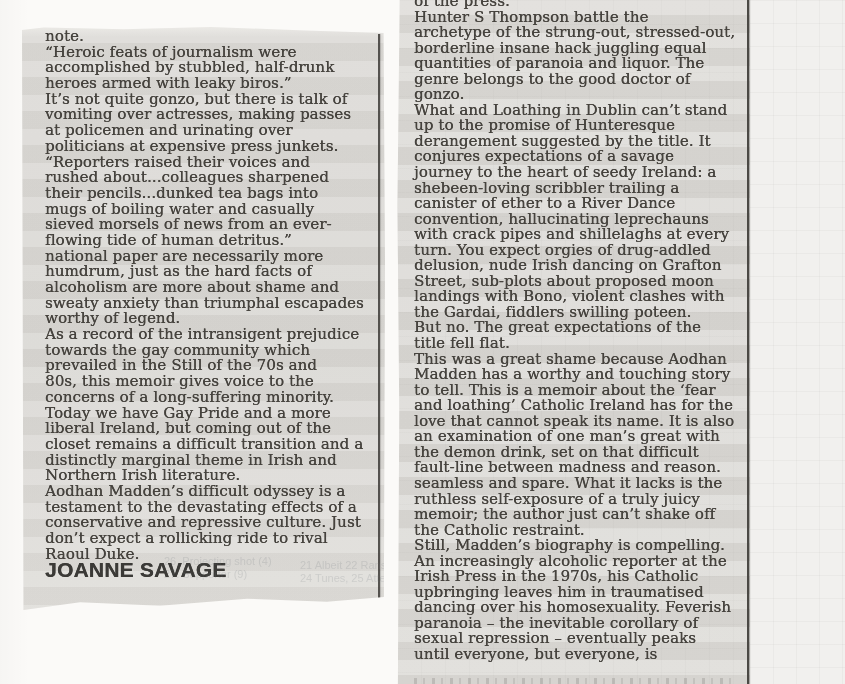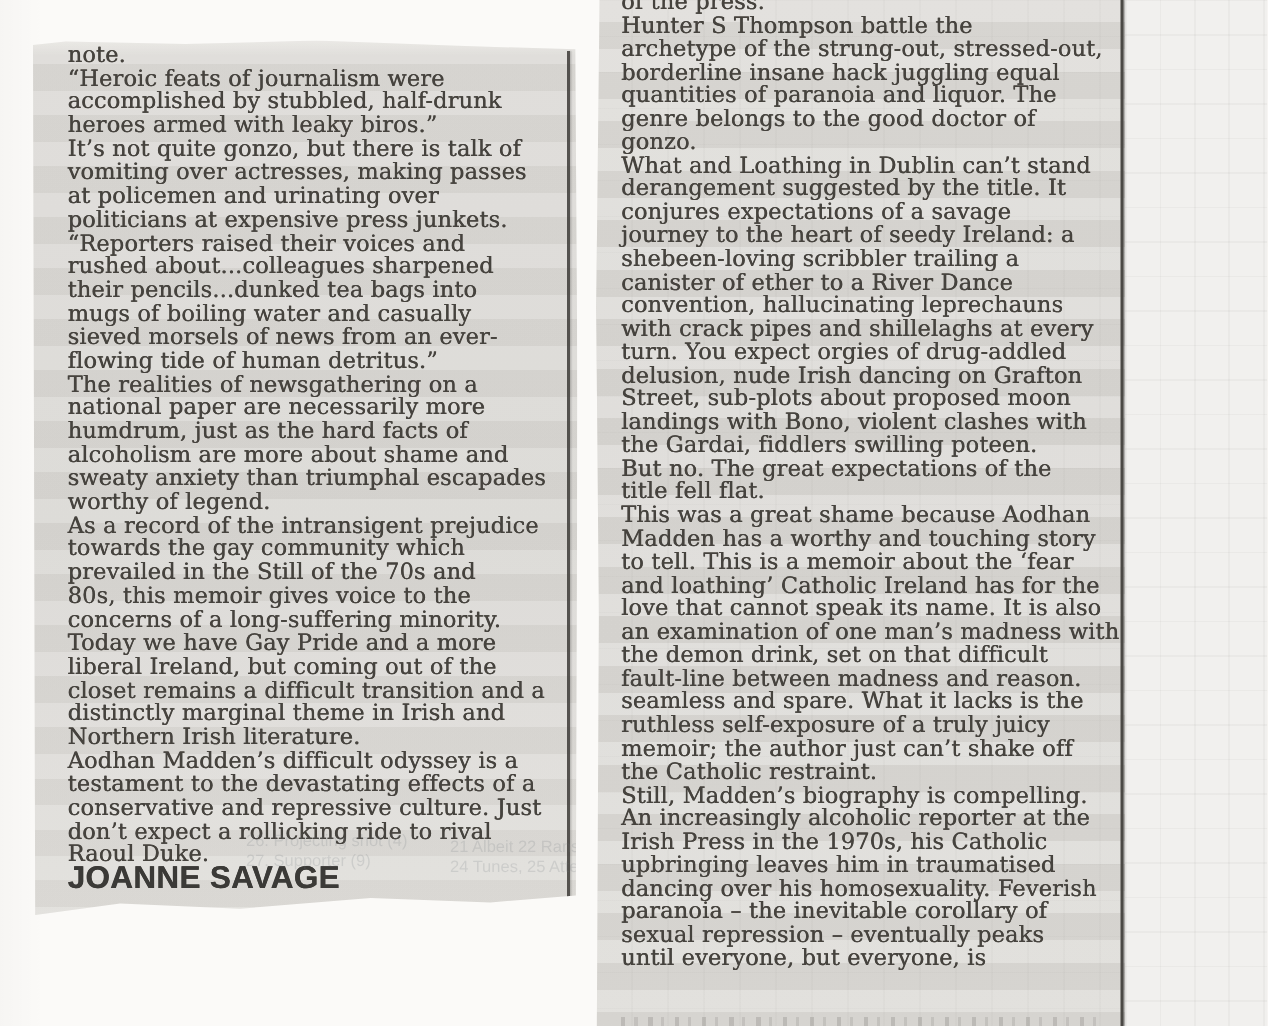--- a/index.html
+++ b/index.html
@@ -110,21 +110,20 @@
         <div class="tline">It’s not quite gonzo, but there is talk of</div>
         <div class="tline">vomiting over actresses, making passes</div>
         <div class="tline">at policemen and urinating over</div>
         <div class="tline">politicians at expensive press junkets.</div>
         <div class="tline">“Reporters raised their voices and</div>
         <div class="tline">rushed about...colleagues sharpened</div>
         <div class="tline">their pencils...dunked tea bags into</div>
         <div class="tline">mugs of boiling water and casually</div>
         <div class="tline">sieved morsels of news from an ever-</div>
         <div class="tline">flowing tide of human detritus.”</div>
-        <div class="tline">The realities of newsgathering on a</div>
         <div class="tline">national paper are necessarily more</div>
         <div class="tline">humdrum, just as the hard facts of</div>
         <div class="tline">alcoholism are more about shame and</div>
         <div class="tline">sweaty anxiety than triumphal escapades</div>
         <div class="tline">worthy of legend.</div>
         <div class="tline">As a record of the intransigent prejudice</div>
         <div class="tline">towards the gay community which</div>
         <div class="tline">prevailed in the Still of the 70s and</div>
         <div class="tline">80s, this memoir gives voice to the</div>
         <div class="tline">concerns of a long-suffering minority.</div>
@@ -158,40 +157,41 @@
 
   <div class="col-text">
       <div class="tline">of the press.</div>
       <div class="tline">Hunter S Thompson battle the</div>
       <div class="tline">archetype of the strung-out, stressed-out,</div>
       <div class="tline">borderline insane hack juggling equal</div>
       <div class="tline">quantities of paranoia and liquor. The</div>
       <div class="tline">genre belongs to the good doctor of</div>
       <div class="tline">gonzo.</div>
       <div class="tline">What and Loathing in Dublin can’t stand</div>
+      <div class="tline">up to the promise of Hunteresque</div>
       <div class="tline">derangement suggested by the title. It</div>
       <div class="tline">conjures expectations of a savage</div>
       <div class="tline">journey to the heart of seedy Ireland: a</div>
       <div class="tline">shebeen-loving scribbler trailing a</div>
       <div class="tline">canister of ether to a River Dance</div>
       <div class="tline">convention, hallucinating leprechauns</div>
       <div class="tline">with crack pipes and shillelaghs at every</div>
       <div class="tline">turn. You expect orgies of drug-addled</div>
       <div class="tline">delusion, nude Irish dancing on Grafton</div>
       <div class="tline">Street, sub-plots about proposed moon</div>
       <div class="tline">landings with Bono, violent clashes with</div>
       <div class="tline">the Gardai, fiddlers swilling poteen.</div>
       <div class="tline">But no. The great expectations of the</div>
       <div class="tline">title fell flat.</div>
       <div class="tline">This was a great shame because Aodhan</div>
       <div class="tline">Madden has a worthy and touching story</div>
       <div class="tline">to tell. This is a memoir about the ‘fear</div>
       <div class="tline">and loathing’ Catholic Ireland has for the</div>
       <div class="tline">love that cannot speak its name. It is also</div>
-      <div class="tline">an examination of one man’s madness with</div>
+      <div class="tline">an examination of one man’s great with</div>
       <div class="tline">the demon drink, set on that difficult</div>
       <div class="tline">fault-line between madness and reason.</div>
       <div class="tline">seamless and spare. What it lacks is the</div>
       <div class="tline">ruthless self-exposure of a truly juicy</div>
       <div class="tline">memoir; the author just can’t shake off</div>
       <div class="tline">the Catholic restraint.</div>
       <div class="tline">Still, Madden’s biography is compelling.</div>
       <div class="tline">An increasingly alcoholic reporter at the</div>
       <div class="tline">Irish Press in the 1970s, his Catholic</div>
       <div class="tline">upbringing leaves him in traumatised</div>

